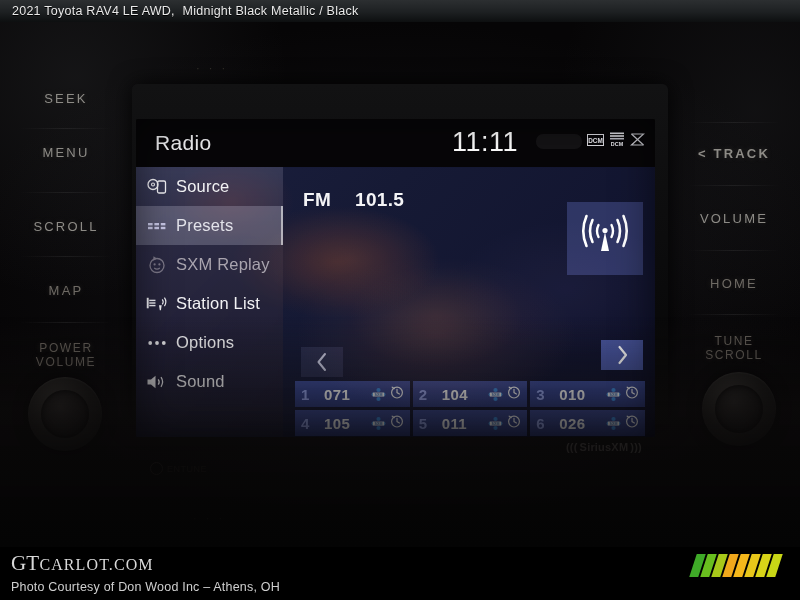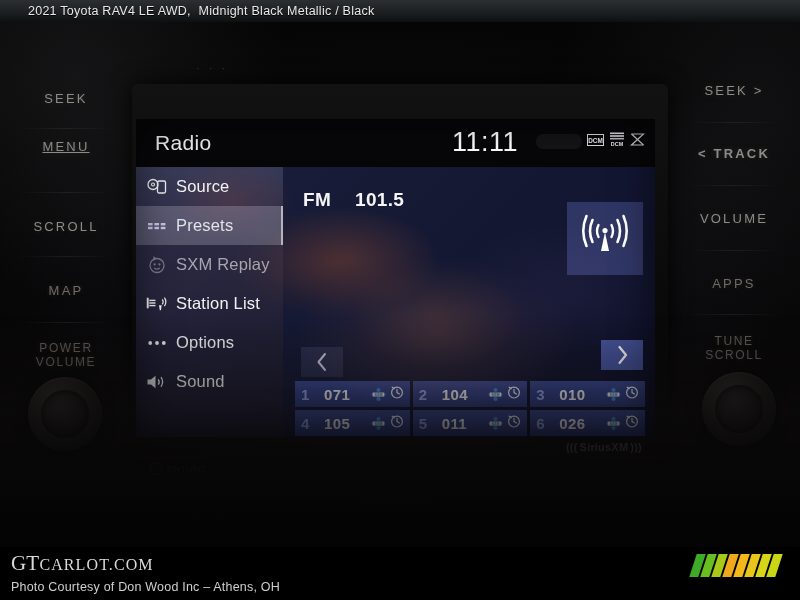--- a/index.html
+++ b/index.html
@@ -12,21 +12,21 @@
   }
 
   
   #caption-bar{
     position:absolute; left:0; top:0; width:800px; height:22px;
     background:linear-gradient(to bottom,#2c2f31 0%, #1d2022 55%, #0d0f10 100%);
     display:flex; align-items:center; z-index:40;
   }
   #caption-text{
     color:#e9e9e9; font-size:12.5px; letter-spacing:.25px;
-    padding-left:28px; white-space:nowrap;
+    padding-left:12px; white-space:nowrap;
     text-shadow:0 1px 0 #000;
   }
   #caption-text .sep{ padding:0 2px; }
 
   
   #photo{
     position:absolute; left:0; top:22px; width:800px; height:525px;
     overflow:hidden;
     background:
       radial-gradient(ellipse 440px 250px at 400px 250px, #151416 0%, #0c0b0d 55%, #060506 100%),
@@ -282,41 +282,40 @@
 <div id="photo">
   <div id="dash-sheen"></div>
   <div id="dash-sheen2"></div>
 
   <div class="dots" id="dots-top">· · ·</div>
   <div class="dots" id="dots-bottom">· · ·</div>
 
   <div class="hard-col" id="hard-left">
     <div class="hard-btn" style="top:70px;">SEEK</div>
     <div class="btn-div" style="top:106px;"></div>
-    <div class="hard-btn" style="top:118px;text-decoration:underline;">MENU</div>
+    <div class="hard-btn" style="top:124px;">MENU</div>
     <div class="btn-div" style="top:170px;"></div>
     <div class="hard-btn" style="top:198px;">SCROLL</div>
     <div class="btn-div" style="top:234px;"></div>
     <div class="hard-btn dim" style="top:262px;">MAP</div>
     <div class="btn-div" style="top:300px;"></div>
     <div class="hard-btn two dimmer" style="top:320px;">
       <span>POWER</span><br>
       <span>VOLUME</span>
     </div>
     <div class="knob" id="knob-left"></div>
   </div>
 
   <div class="hard-col" id="hard-right">
-    <div class="hard-btn" style="top:62px;">SEEK &gt;</div>
     <div class="btn-div" style="top:100px;"></div>
     <div class="hard-btn" style="top:125px;font-weight:bold;">&lt; TRACK</div>
     <div class="btn-div" style="top:163px;"></div>
     <div class="hard-btn" style="top:190px;">VOLUME</div>
     <div class="btn-div" style="top:228px;"></div>
-    <div class="hard-btn dim" style="top:255px;">APPS</div>
+    <div class="hard-btn dim" style="top:255px;">HOME</div>
     <div class="btn-div" style="top:292px;"></div>
     <div class="hard-btn two dimmer" style="top:313px;">
       <span>TUNE</span><br>
       <span>SCROLL</span>
     </div>
     <div class="knob" id="knob-right"></div>
   </div>
 
   <div id="head-unit"></div>
 

